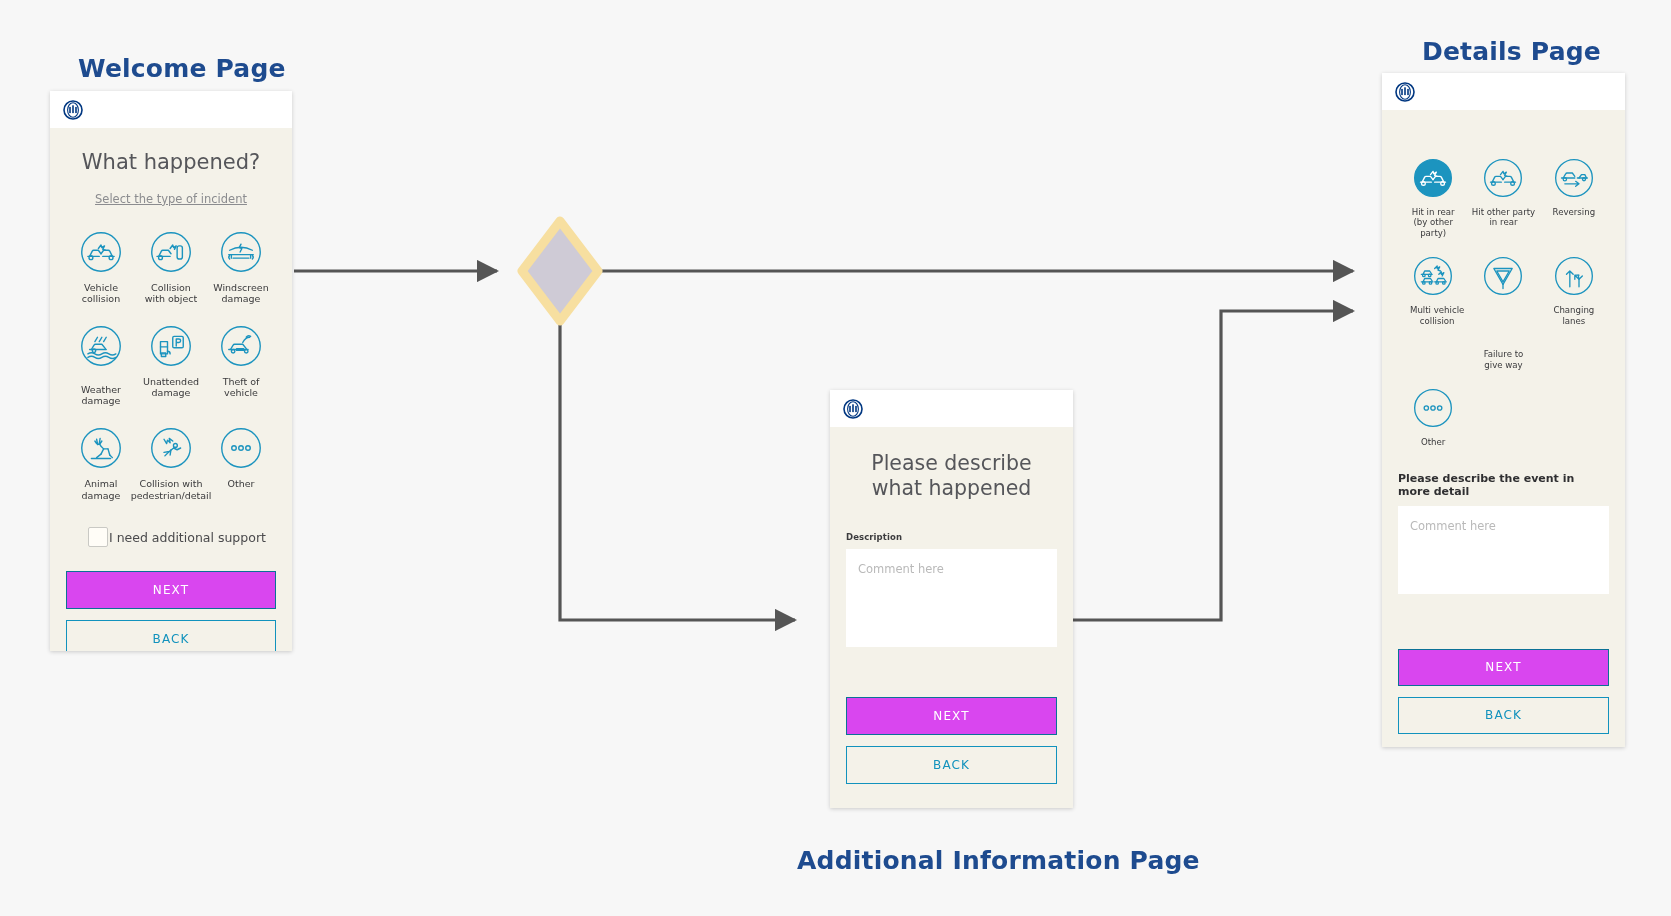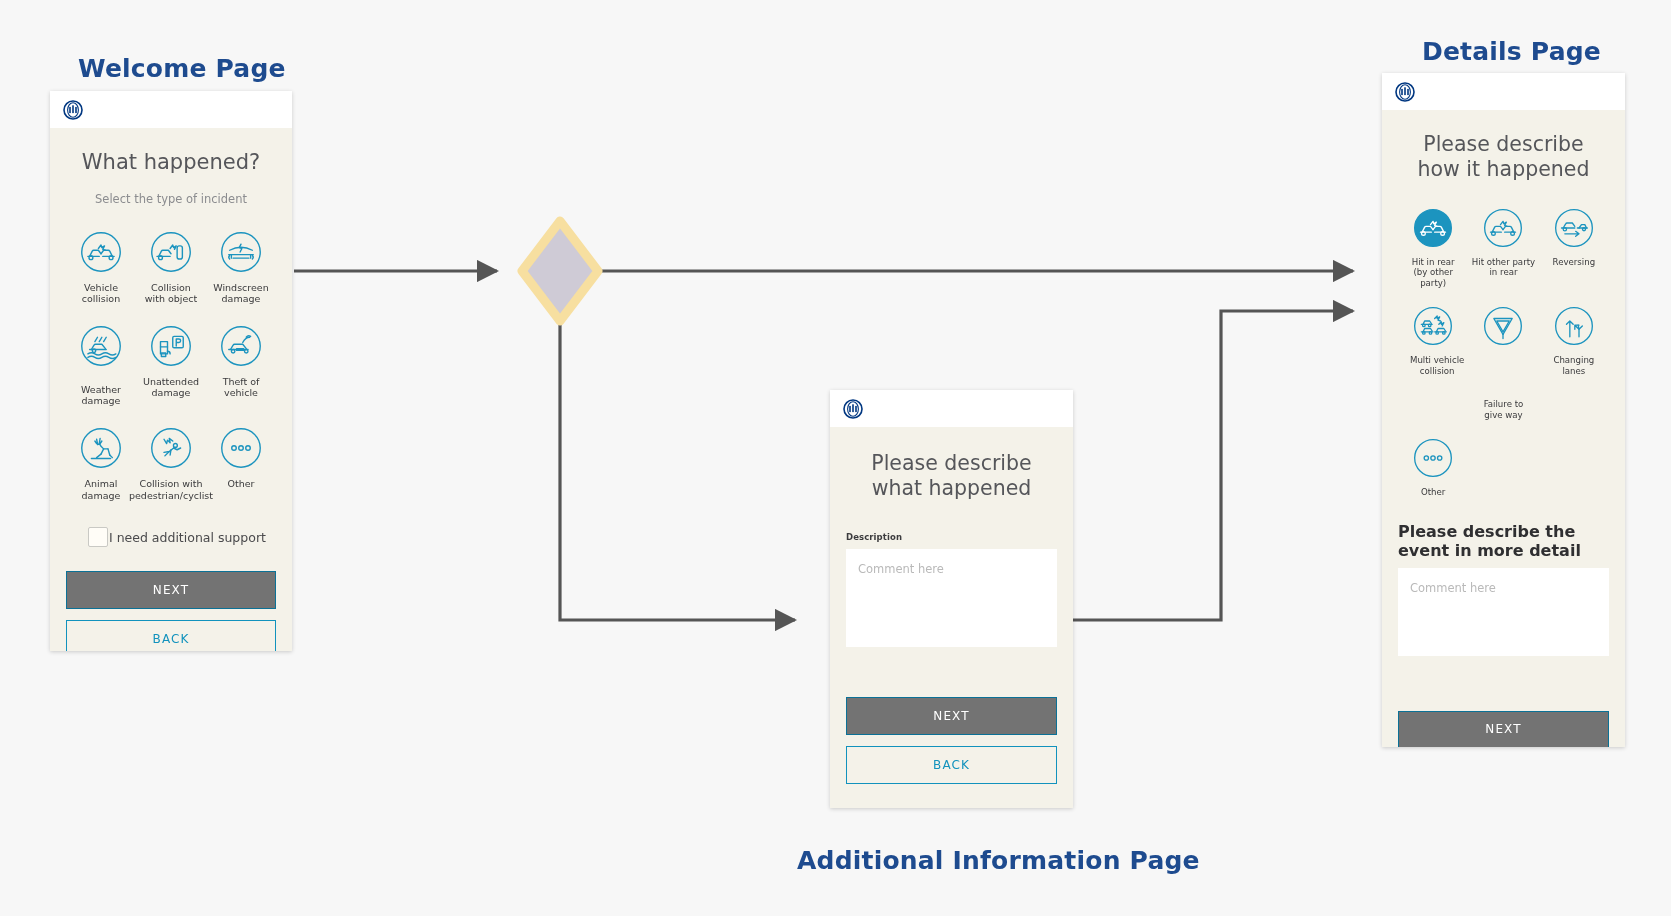--- a/index.html
+++ b/index.html
@@ -105,35 +105,35 @@
     width:100%;
     box-sizing:border-box;
     font-family:"DejaVu Sans", sans-serif;
     color:#b2b2b2;
     resize:none;
     outline:none;
   }
   .textarea::placeholder{color:#b9b9b9;}
 
   .detail-prompt{
-    font-size:16px;font-weight:700;color:#2f2f31;
+    font-size:11px;font-weight:700;color:#2f2f31;
     font-family:"DejaVu Sans", sans-serif;
   }
 
   
   .btn{
     display:flex;align-items:center;justify-content:center;
     width:100%;box-sizing:border-box;
     font-family:"DejaVu Sans", sans-serif;
     letter-spacing:1.1px;
     cursor:pointer;
     user-select:none;
   }
   .btn-primary{
-    background:#737373;
+    background:#d946ef;
     color:#ffffff;
     border:1px solid #0b7196;
   }
   .btn-secondary{
     background:transparent;
     color:#1192bd;
     border:1.3px solid #1192bd;
   }
 </style>
 </head>
@@ -178,21 +178,21 @@
         <rect x="6.2" y="6.9" width="1.6" height="6.2" fill="#003781"></rect>
         <rect x="9.2" y="5.3" width="1.6" height="7.8" fill="#003781"></rect>
         <rect x="12.2" y="6.9" width="1.6" height="6.2" fill="#003781"></rect>
       </svg>
     </div>
 
     <div class="phone-body" style="padding-top:22px;">
 
       <div class="screen-title" style="font-size:21px;">What happened?</div>
 
-      <div class="screen-sub" style="font-size:11.5px;margin-top:16px;">Select the type of incident</div>
+      <div class="screen-sub" style="font-size:11.5px;margin-top:16px;text-decoration:underline;">Select the type of incident</div>
 
       <div class="icon-grid" id="welcome-grid" style="margin-top:25px;row-gap:20px;">
           <div class="icon-cell" style="width: 68px;">
             <div class="icon-circle"><svg width="42" height="42" viewBox="0 0 48 48">
                 <circle cx="24" cy="24" r="22" fill="none" stroke="#1c94bf" stroke-width="1.6"></circle>
                 <g fill="none" stroke="#1c94bf" stroke-width="1.6" stroke-linecap="round" stroke-linejoin="round">
                   <path d="M11 29 l3-6 a2 2 0 0 1 2-1 h5 l3 4"></path>
                   <path d="M9 29 h13"></path>
                   <circle cx="12.5" cy="30.5" r="2.2"></circle>
                   <path d="M37 29 l-3-6 a2 2 0 0 0-2-1 h-5 l-3 4"></path>
@@ -299,21 +299,21 @@
                 <circle cx="24" cy="24" r="22" fill="none" stroke="#1c94bf" stroke-width="1.6"></circle>
                 <g fill="none" stroke="#1c94bf" stroke-width="1.6" stroke-linecap="round" stroke-linejoin="round">
                   <path d="M16 14 l3 5 1-4 3 3 -1-5 4 3"></path>
                   <circle cx="29" cy="21" r="2.2"></circle>
                   <path d="M27 24 l-5 4 -6 1"></path>
                   <path d="M24 26 l-1 6 M22 28 l-5 5"></path>
                   <path d="M27 24 l4 2 4-2"></path>
                 </g>
               </svg></div>
             <div class="icon-label" style="font-size: 9.5px; white-space: pre-line;">Collision with
-pedestrian/cyclist</div>
+pedestrian/detail</div>
           </div>
           <div class="icon-cell" style="width: 68px;">
             <div class="icon-circle"><svg width="42" height="42" viewBox="0 0 48 48">
                 <circle cx="24" cy="24" r="22" fill="none" stroke="#1c94bf" stroke-width="1.6"></circle>
                 <g fill="none" stroke="#1c94bf" stroke-width="1.6" stroke-linecap="round" stroke-linejoin="round">
                   <circle cx="16" cy="24" r="2.6"></circle>
                   <circle cx="24" cy="24" r="2.6"></circle>
                   <circle cx="32" cy="24" r="2.6"></circle>
                 </g>
               </svg></div>
@@ -365,21 +365,20 @@
         <circle cx="10" cy="10" r="9" fill="#ffffff" stroke="#003781" stroke-width="1.6"></circle>
         <ellipse cx="10" cy="10" rx="5.4" ry="7.3" fill="none" stroke="#003781" stroke-width="1.1"></ellipse>
         <rect x="6.2" y="6.9" width="1.6" height="6.2" fill="#003781"></rect>
         <rect x="9.2" y="5.3" width="1.6" height="7.8" fill="#003781"></rect>
         <rect x="12.2" y="6.9" width="1.6" height="6.2" fill="#003781"></rect>
       </svg>
     </div>
 
     <div class="phone-body" style="padding-top:22px;">
 
-      <div class="screen-title" style="font-size:20.5px;padding:0 4px;">Please describe how it happened</div>
 
       <div class="icon-grid" id="details-grid" style="margin-top:26px;row-gap:18px;">
           <div class="icon-cell" style="width: 68px;">
             <div class="icon-circle"><svg width="40" height="40" viewBox="0 0 48 48">
                 <circle cx="24" cy="24" r="22" fill="#1c94bf" stroke="#1c94bf" stroke-width="1.6"></circle>
                 <g fill="none" stroke="#ffffff" stroke-width="1.6" stroke-linecap="round" stroke-linejoin="round">
                   <path d="M11 29 l3-6 a2 2 0 0 1 2-1 h5 l3 4"></path>
                   <path d="M9 29 h13"></path>
                   <circle cx="12.5" cy="30.5" r="2.2"></circle>
                   <path d="M37 29 l-3-6 a2 2 0 0 0-2-1 h-5 l-3 4"></path>

